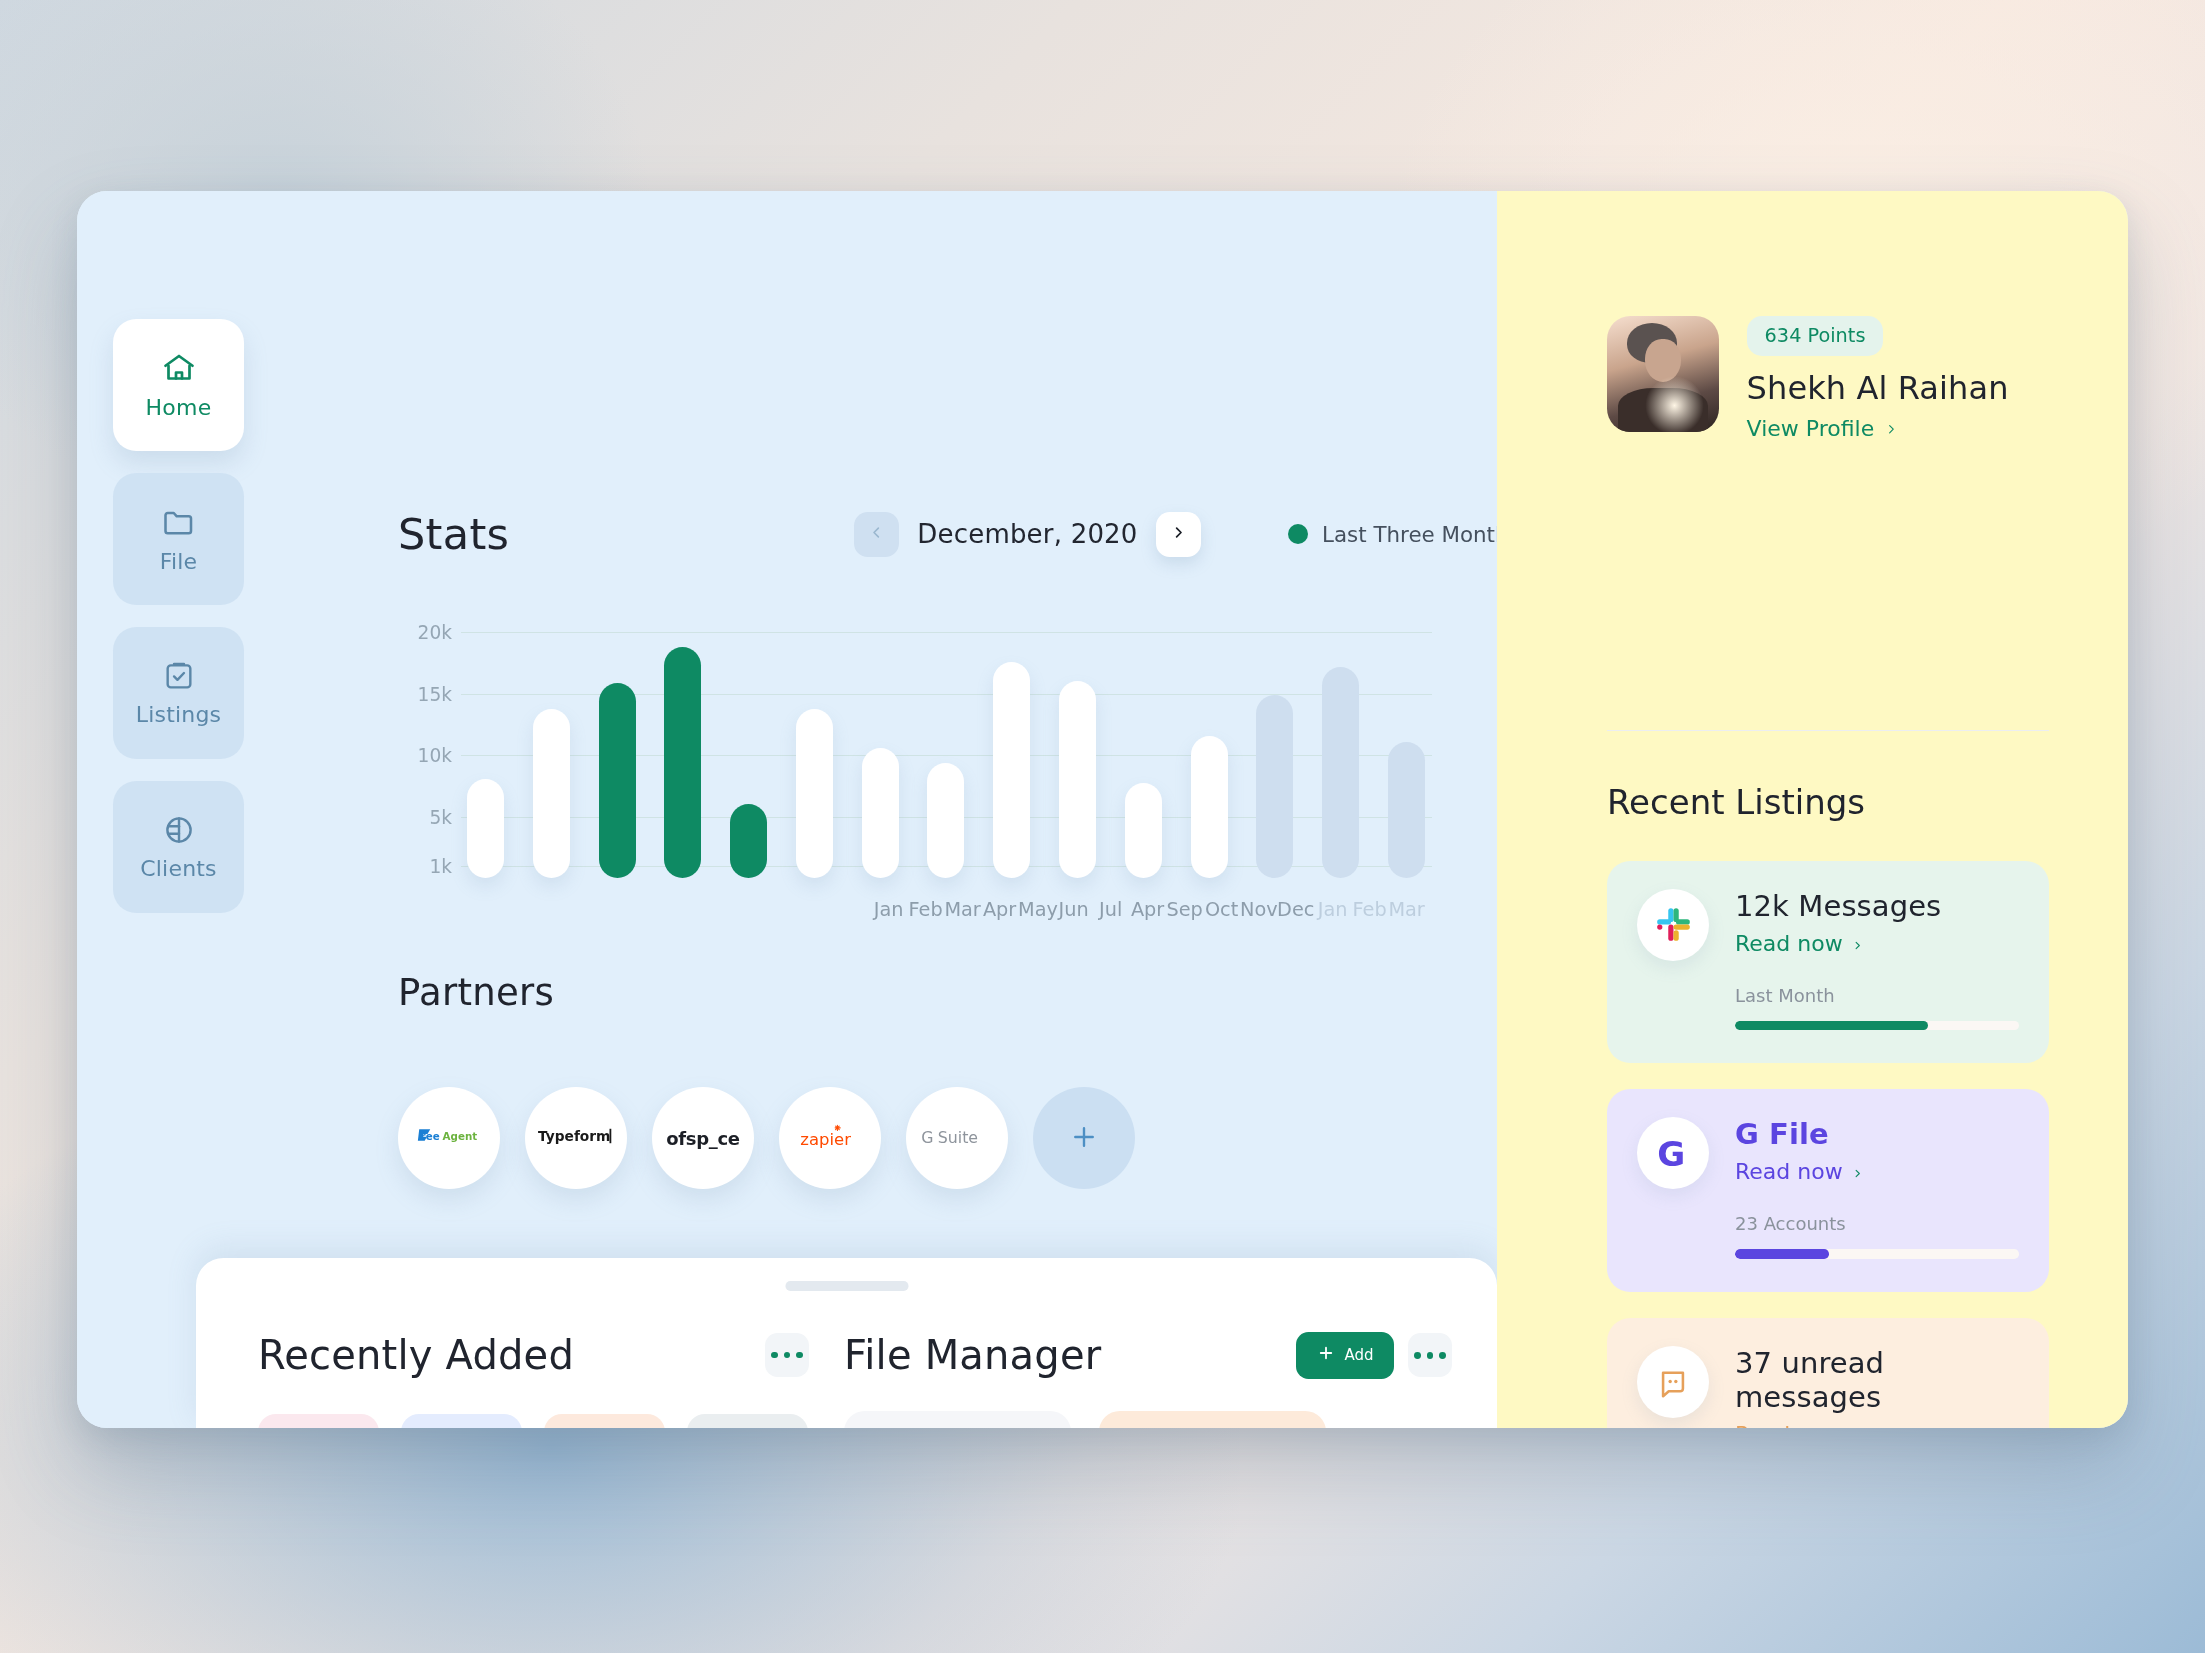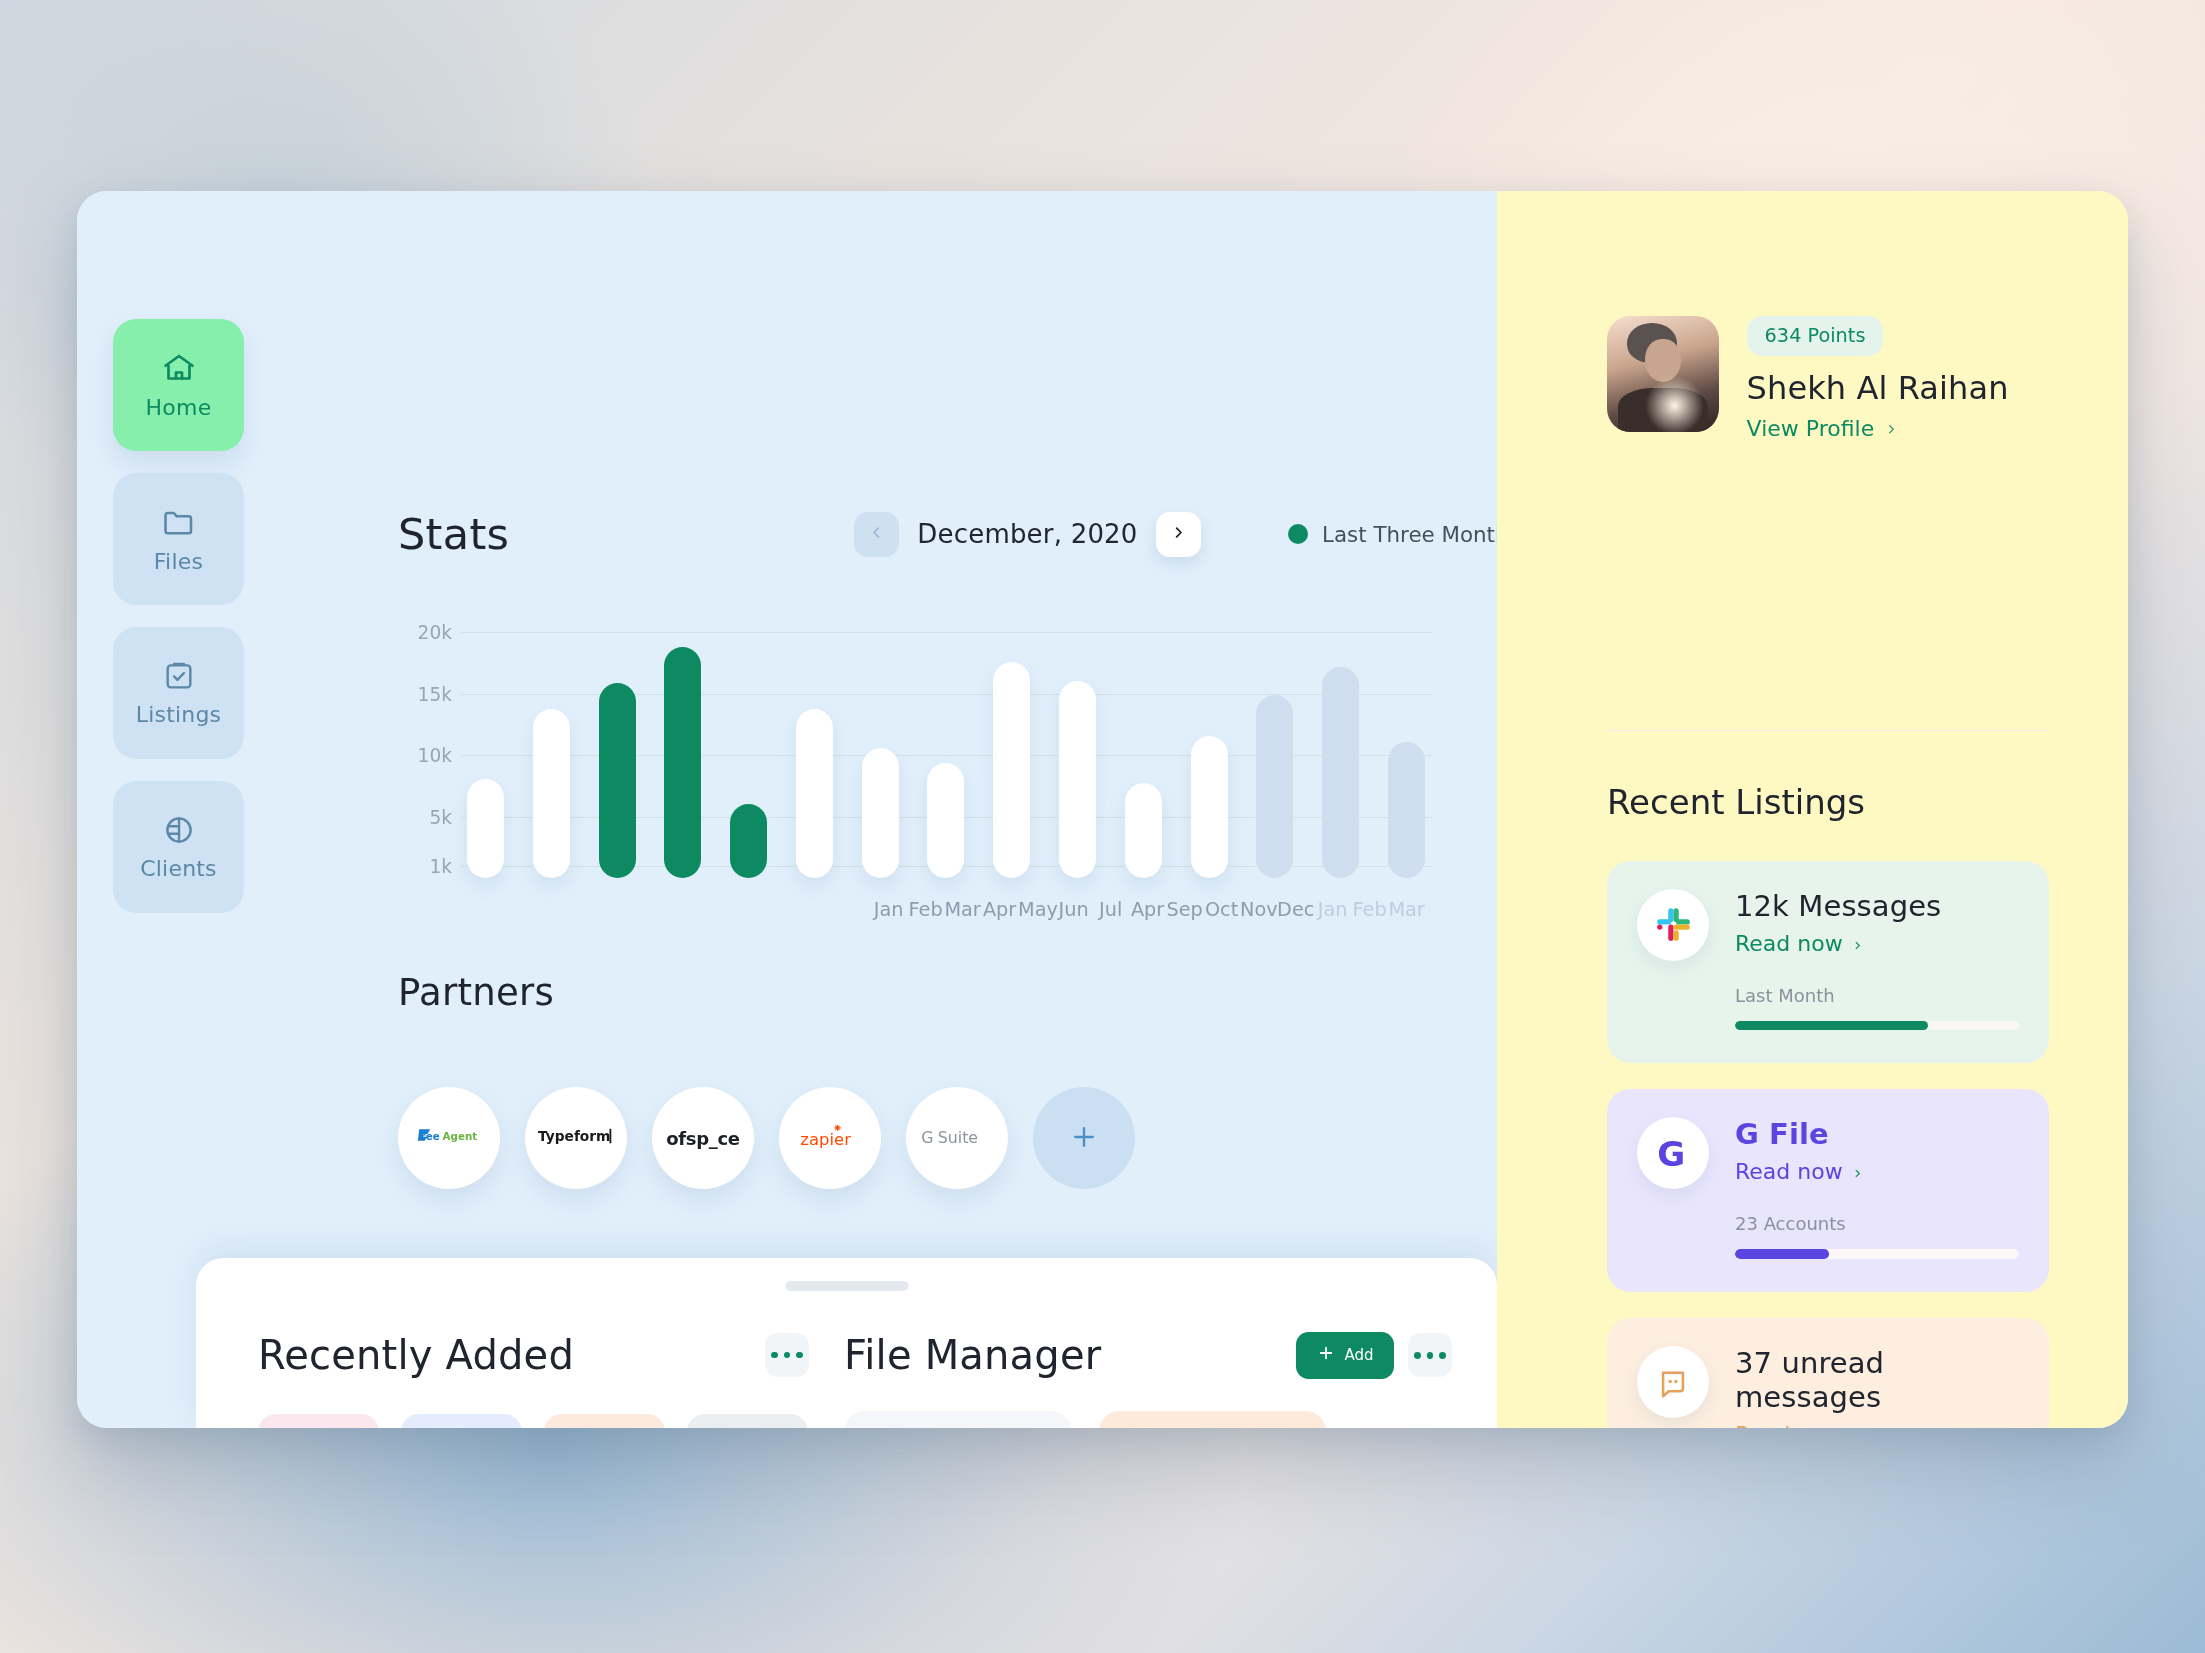--- a/index.html
+++ b/index.html
@@ -33,21 +33,21 @@
   }
 
   
   .sidebar { position: absolute; left: 36px; top: 128px; width: 131px; }
   .nav-item {
     width: 131px; height: 132px; border-radius: 23.4px; margin-bottom: 22px;
     display: flex; flex-direction: column; align-items: center; justify-content: center;
     gap: 9.6px; background: #cfe2f3; cursor: pointer;
   }
   .nav-item.active {
-    background: #86efac;
+    background: #ffffff;
     box-shadow: 0 12.4px 25px rgba(120,150,180,0.20);
   }
   .nav-item svg { display: block; }
   .nav-label { font-size: 22px; letter-spacing: 0.2px; color: #5b87a8; }
   .nav-item.active .nav-label { color: #0e8a63; }
 
   
   .stats-head {
     position: absolute; left: 321px; top: 318px; right: 90px;
     display: flex; align-items: center;
@@ -205,21 +205,21 @@
           </svg>
         </span>
         <span class="nav-label">Home</span>
       </div>
       <div class="nav-item">
         <span>
           <svg width="36" height="36" viewBox="0 0 24 24" fill="none" stroke="#5b87a8" stroke-width="1.7" stroke-linecap="round" stroke-linejoin="round">
             <path d="M3 7.5a1.5 1.5 0 0 1 1.5-1.5h4l2 2.2h8A1.5 1.5 0 0 1 20 9.7v8.3a1.5 1.5 0 0 1-1.5 1.5h-14A1.5 1.5 0 0 1 3 18z"></path>
           </svg>
         </span>
-        <span class="nav-label">Files</span>
+        <span class="nav-label">File</span>
       </div>
       <div class="nav-item">
         <span>
           <svg width="34" height="34" viewBox="0 0 24 24" fill="none" stroke="#5b87a8" stroke-width="1.7" stroke-linecap="round" stroke-linejoin="round">
             <rect x="4" y="4.5" width="16" height="15.5" rx="2.2"></rect>
             <path d="M8.5 3.5h7"></path>
               <path d="M8.5 12.3l2.4 2.4 4.6-4.8"></path>
           </svg>
         </span>
         <span class="nav-label">Listings</span>

